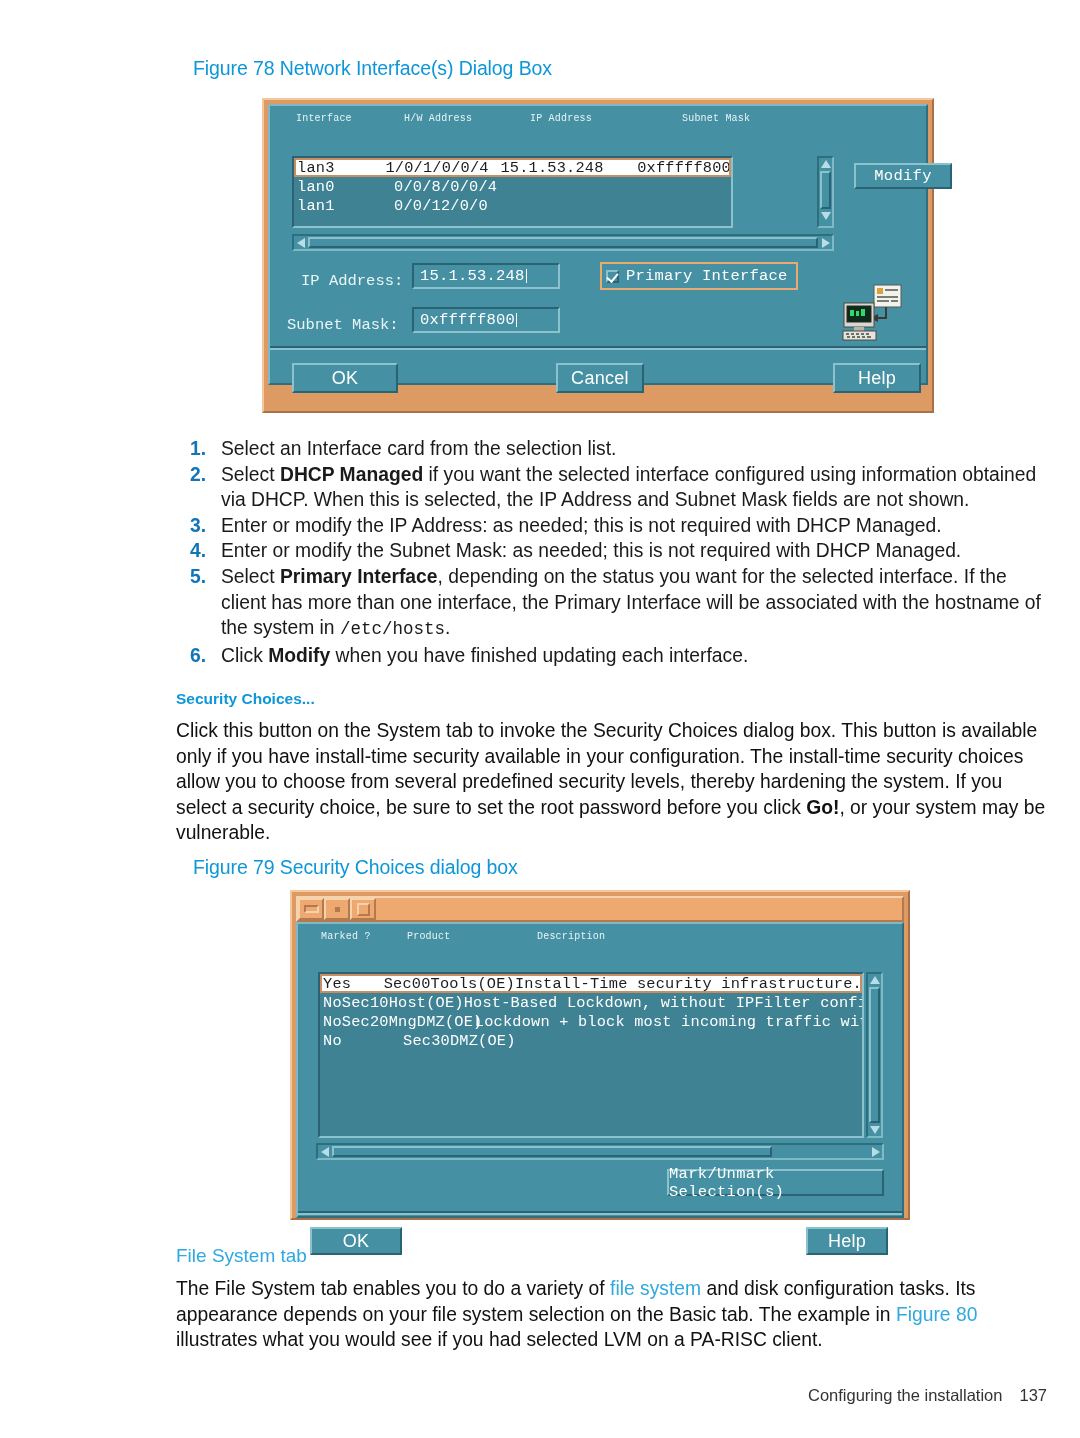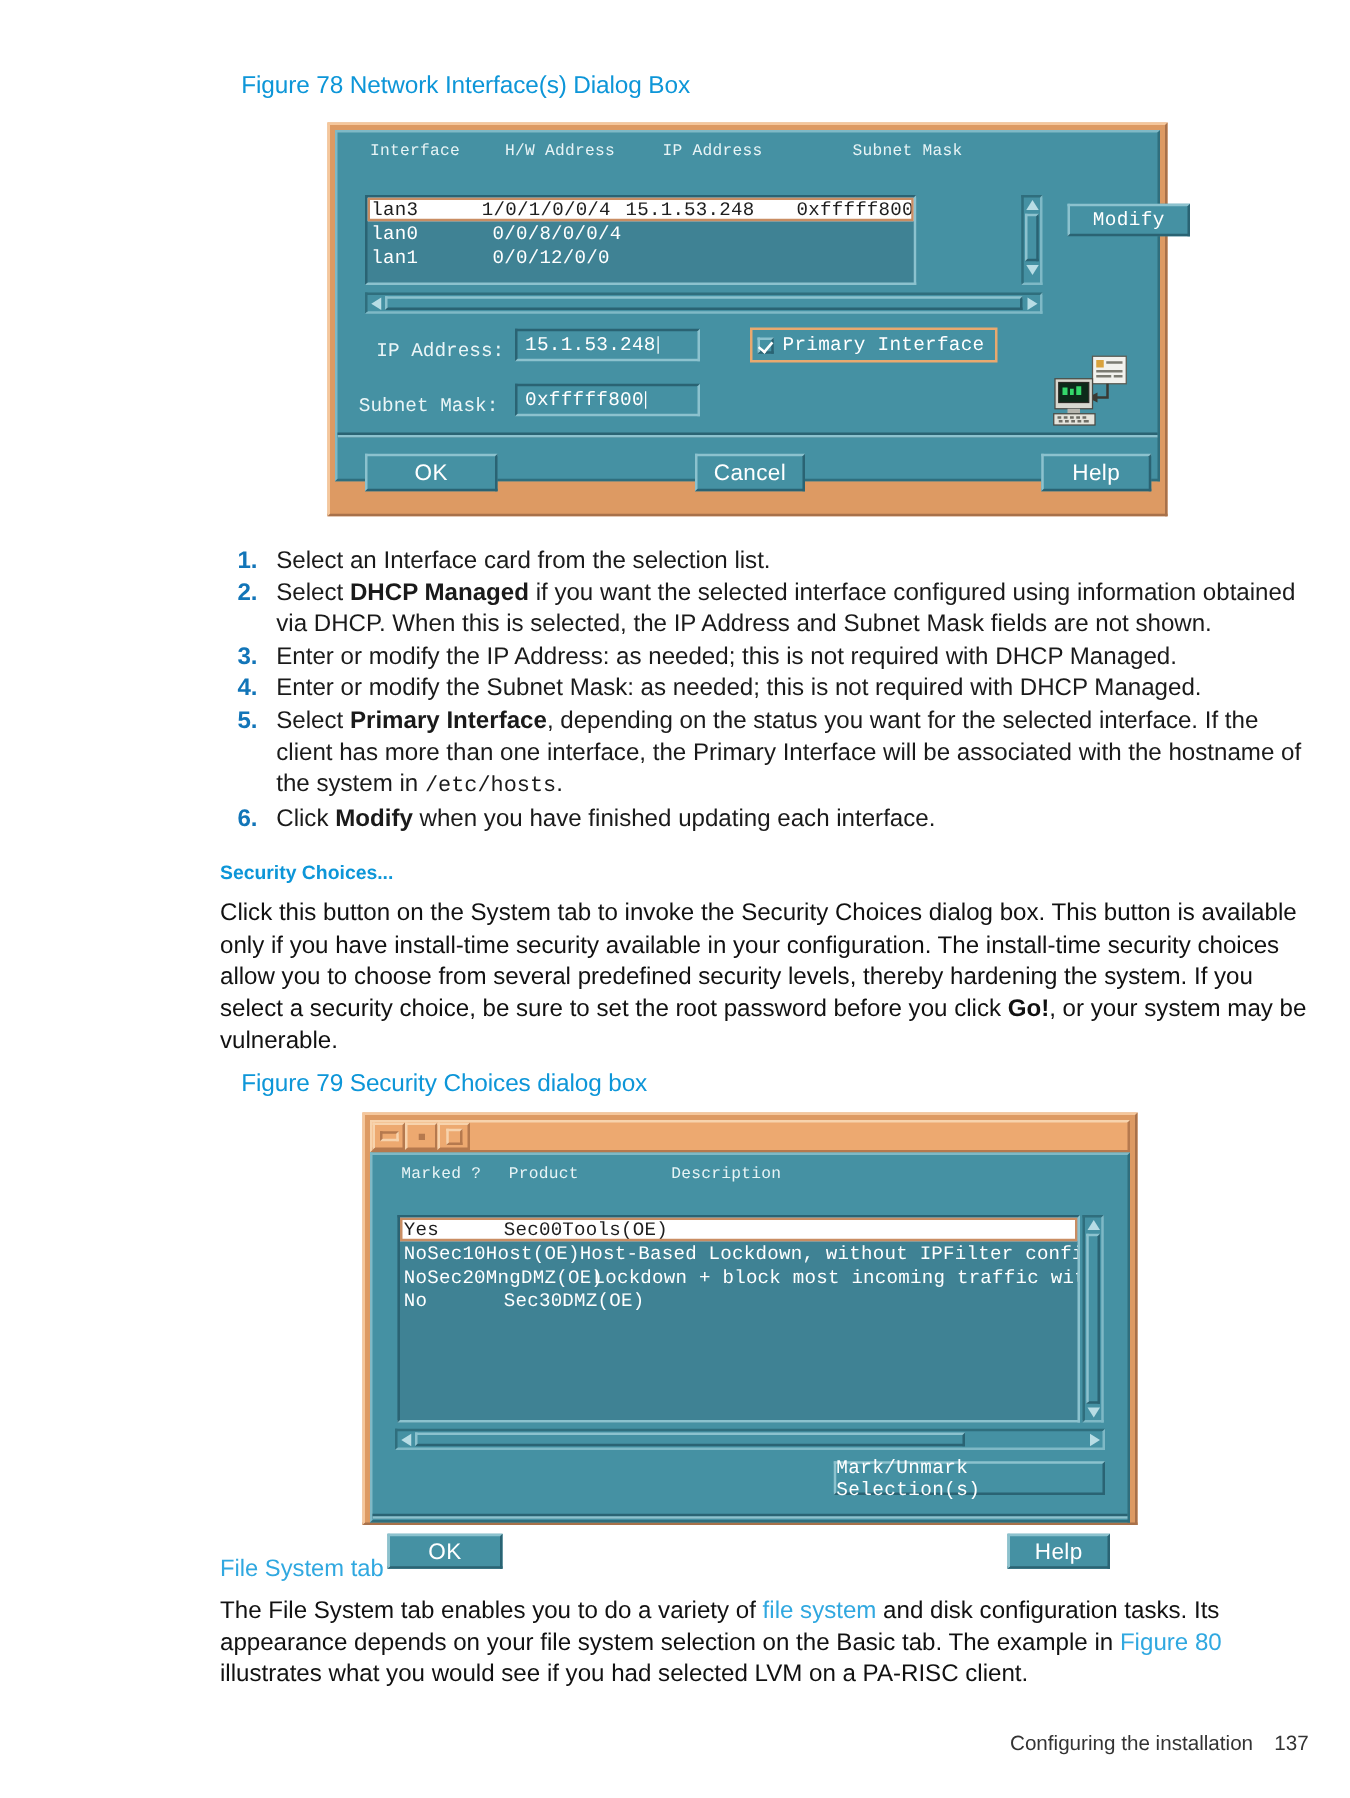--- a/index.html
+++ b/index.html
@@ -175,21 +175,21 @@
     border-bottom: 2px solid #2f6e7d;
     box-sizing: border-box;
     position: relative;
     color: #eaf5f7;
     font-size: 15px;
   }
 
   .col-head {
     display: flex;
     color: #e8f4f6;
-    font-size: 13px;
+    font-size: 10px;
     padding: 7px 0 5px 0;
     letter-spacing: 0.2px;
   }
 
   .listbox {
     background: #3f8294;
     border-top: 2px solid #2a6373;
     border-left: 2px solid #2a6373;
     border-right: 2px solid #8cc2ce;
     border-bottom: 2px solid #8cc2ce;
@@ -525,20 +525,21 @@
         <span style="width:86px;">Marked ?</span>
         <span style="width:130px;">Product</span>
         <span>Description</span>
       </div>
 
       <div style="position:absolute; left:20px; top:48px; width:546px; height:166px;">
         <div class="listbox" style="width:100%; height:100%;">
           <div class="lrow sel">
             <span style="width:80px; padding-left:3px;">Yes</span>
             <span style="width:133px;">Sec00Tools(OE)</span>
+            <span>Install-Time security infrastructure.</span>
           </div>
           <div class="lrow">
             <span style="width:80px; padding-left:3px;">No</span>
             <span style="width:133px;">Sec10Host(OE)</span>
             <span>Host-Based Lockdown, without IPFilter config</span>
           </div>
           <div class="lrow">
             <span style="width:80px; padding-left:3px;">No</span>
             <span style="width:133px;">Sec20MngDMZ(OE)</span>
             <span>Lockdown + block most incoming traffic with</span>

